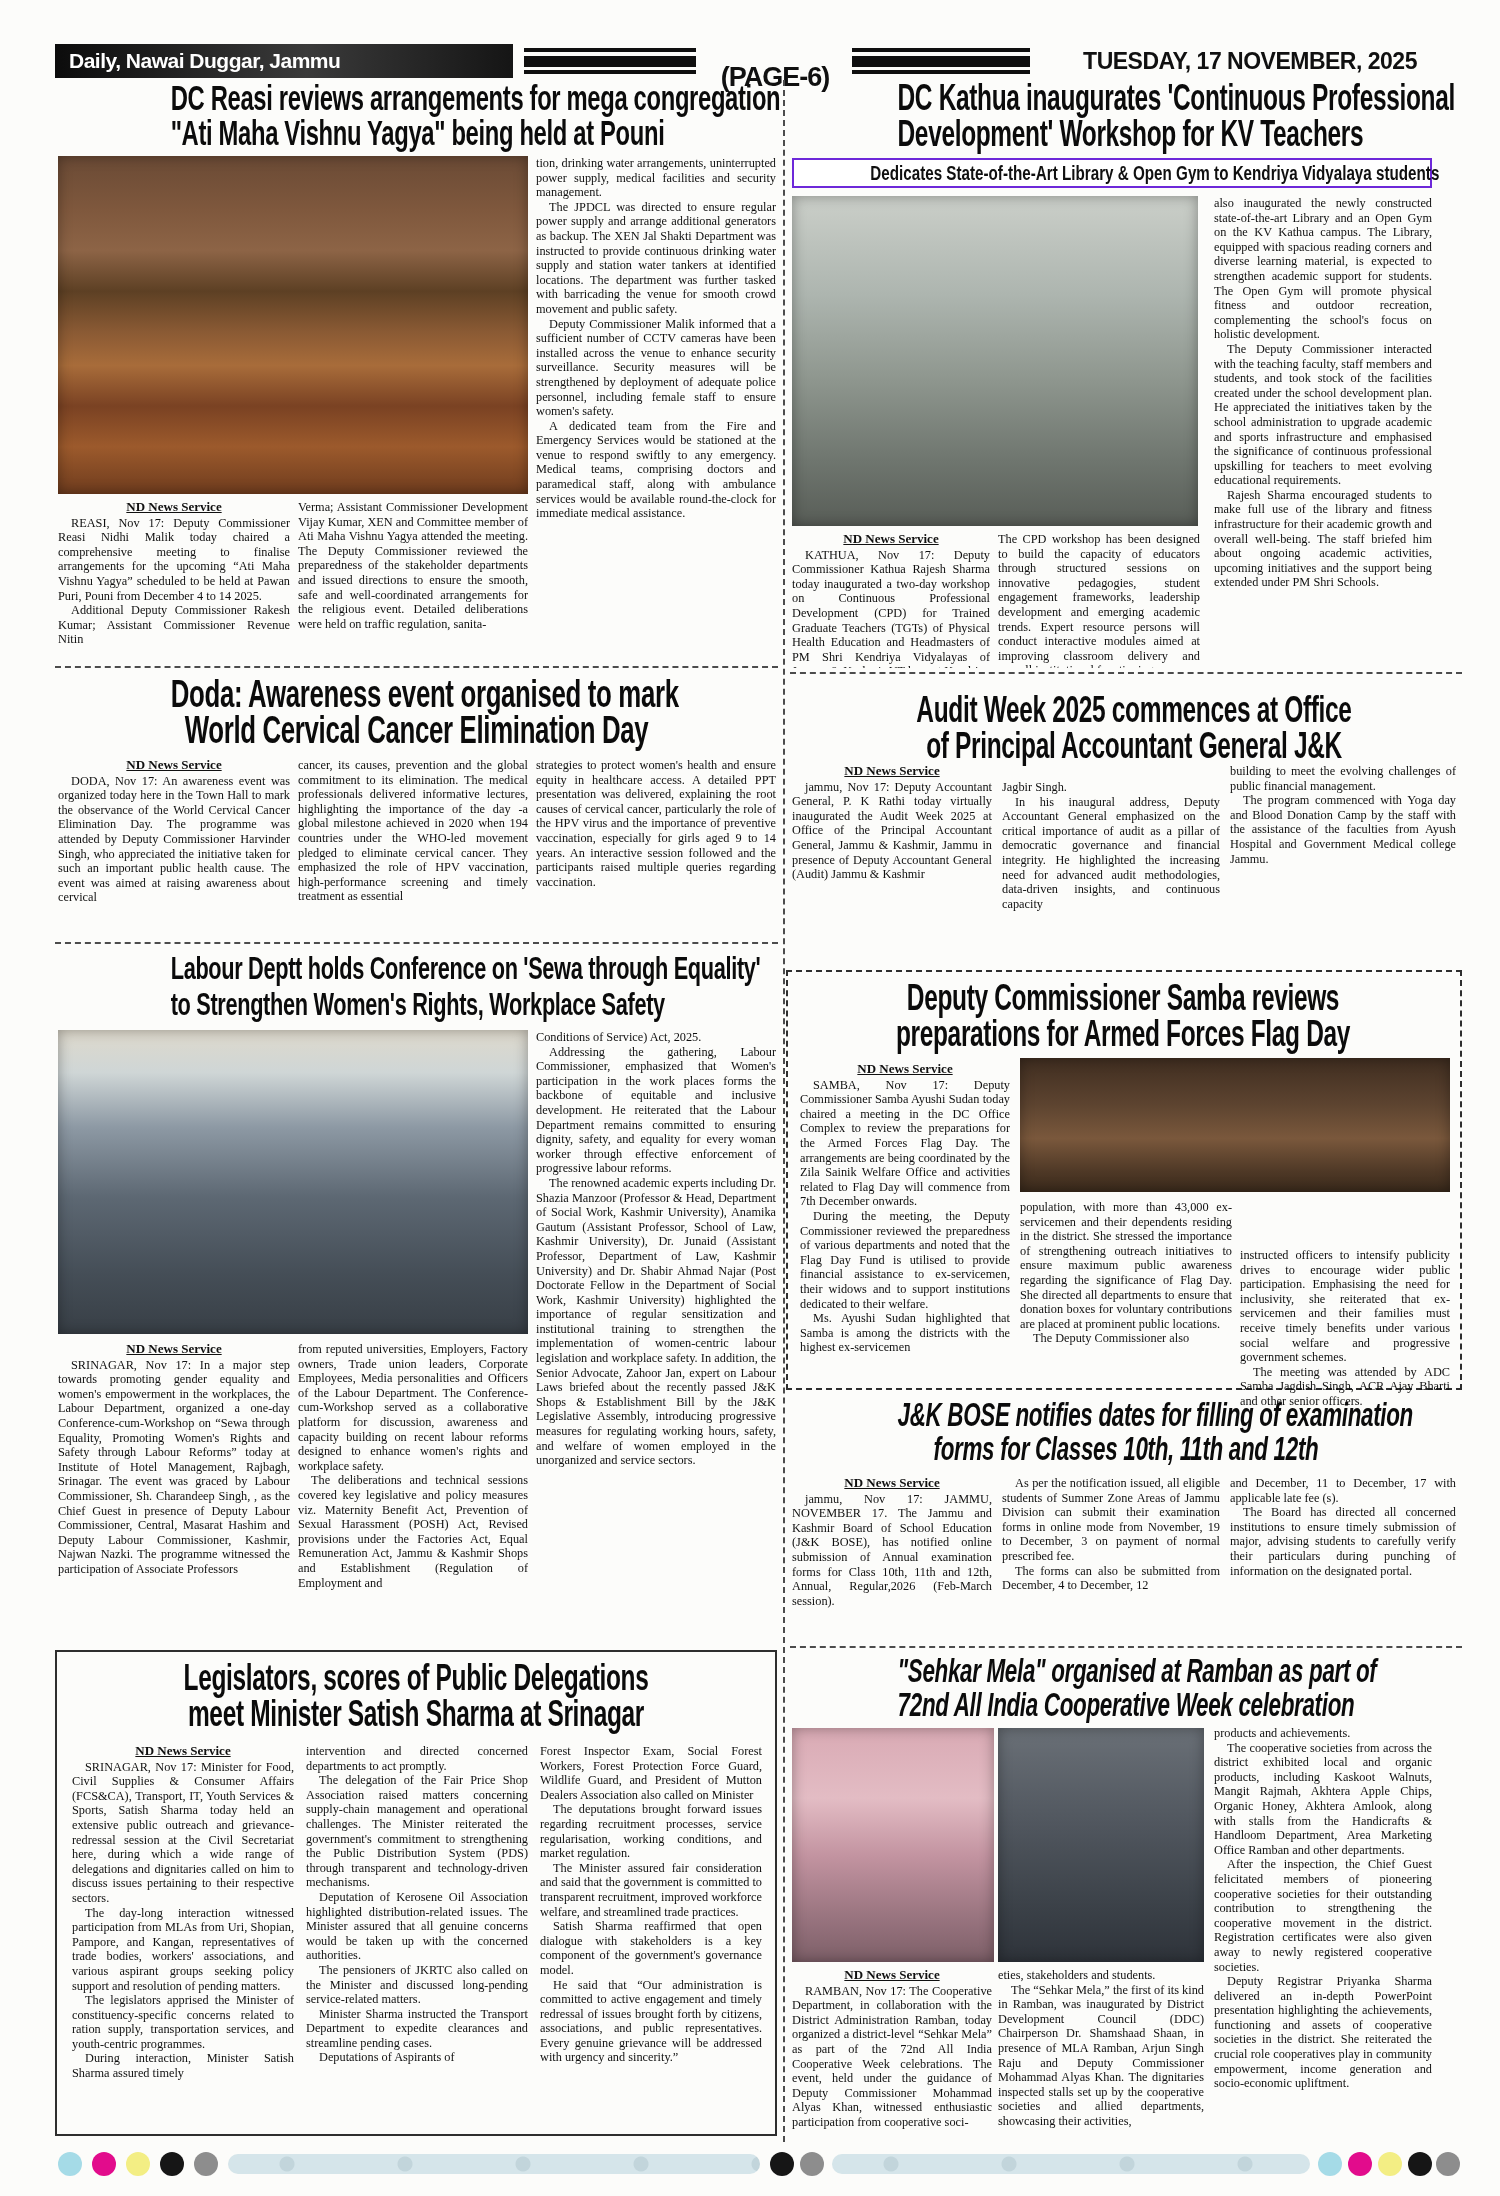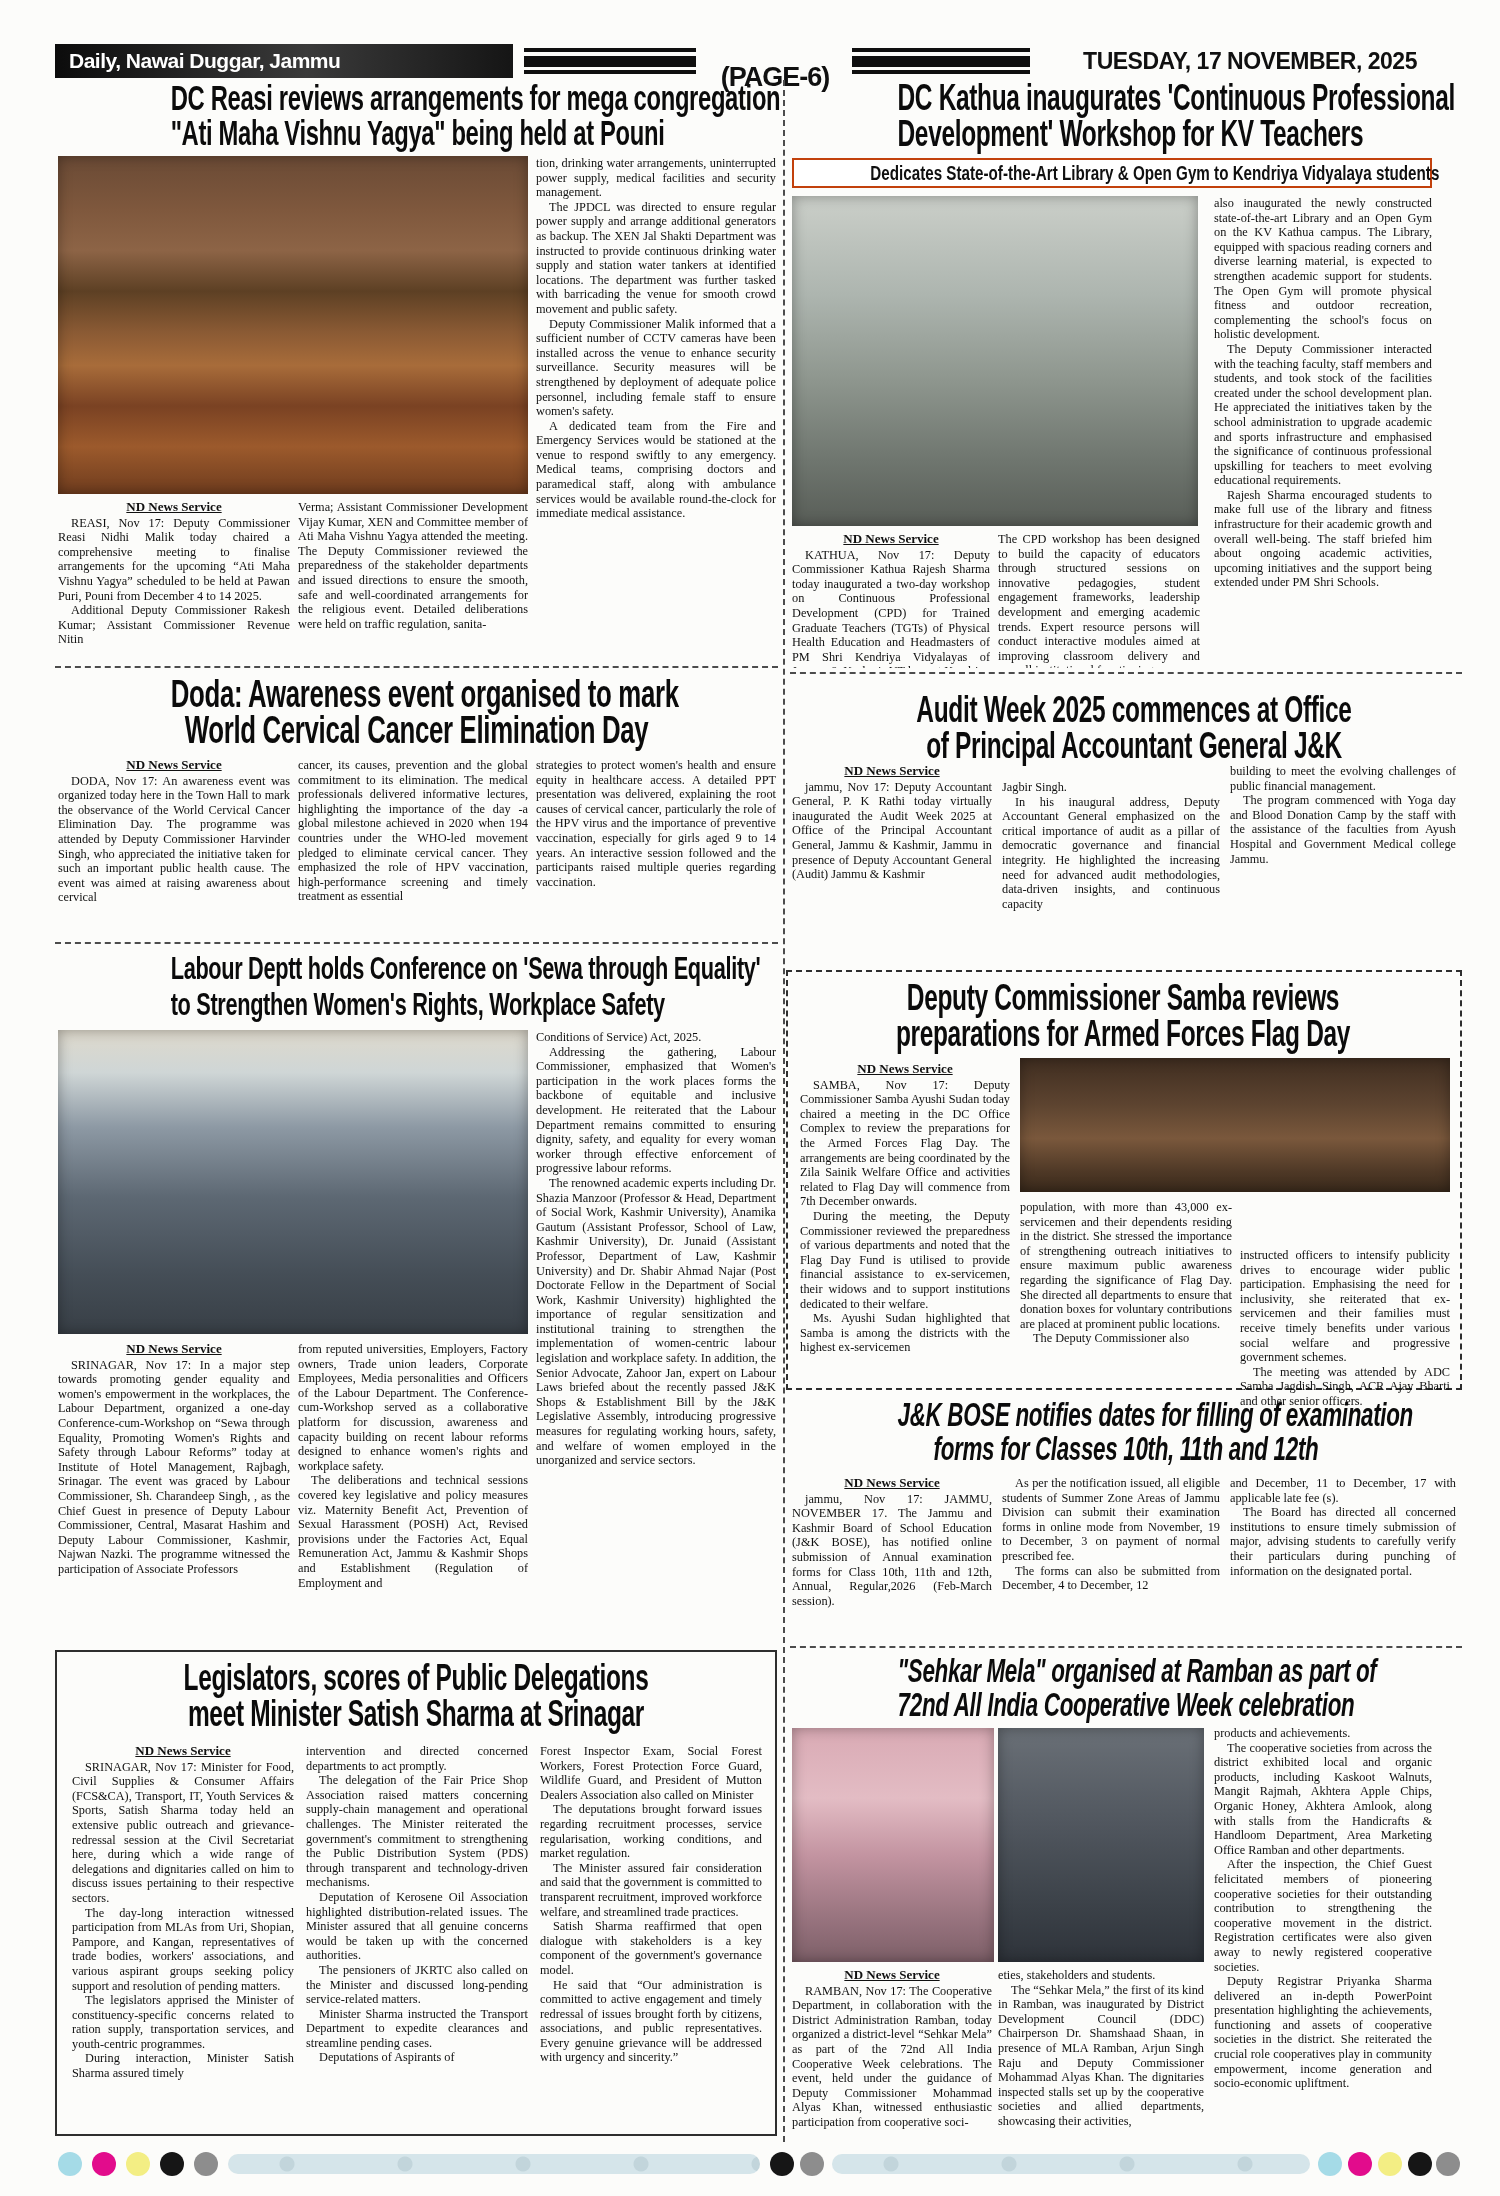--- a/index.html
+++ b/index.html
@@ -15,21 +15,21 @@
   .pagenum{position:absolute;text-align:center;font:700 27px/34px "Liberation Sans",sans-serif;letter-spacing:-1px;}
   .pdate{position:absolute;text-align:center;font:700 23px/30px "Liberation Sans",sans-serif;letter-spacing:-0.5px;}
   
   .hl{position:absolute;text-align:center;font-family:"Liberation Sans",sans-serif;font-weight:700;
       color:#0b0b0b;font-size:36px;line-height:36px;letter-spacing:-0.5px;overflow:visible;}
   .hl .ln{display:inline-block;white-space:nowrap;transform:scaleX(0.68);transform-origin:50% 50%;}
   .hl .ln{display:block;}
   .fs38{font-size:38px;line-height:36px;} .fs35{font-size:35px;line-height:35px;}
   .fs33{font-size:33px;line-height:34px;font-style:italic;} .fs32{font-size:32px;line-height:36px;}
   
-  .subt{position:absolute;border:2px solid #c2410c;box-sizing:border-box;text-align:center;
+  .subt{position:absolute;border:2px solid #6d28d9;box-sizing:border-box;text-align:center;
         font:700 20px/27px "Liberation Sans",sans-serif;background:#fff;}
   .subt .ln{display:block;white-space:nowrap;transform:scaleX(0.76);transform-origin:50% 50%;}
   
   .bcol{position:absolute;font-size:12.3px;line-height:14.6px;text-align:justify;overflow:hidden;}
   .bcol p{margin:0;text-indent:13px;}
   .bcol.cont [data-bind-paras] p:first-child{text-indent:0;}
   .byline{text-align:center;font-weight:700;font-size:13px;text-decoration:underline;margin-bottom:1px;}
   
   .photo{position:absolute;box-shadow:inset 0 0 14px rgba(0,0,0,.35);}
   .ph-reasi{background:linear-gradient(180deg,#6a4a35 0%,#7f583d 16%,#8d6446 28%,#5d4024 40%,#8a5a34 52%,#a86c3a 62%,#7a4223 74%,#9c5a2c 86%,#6f3c1e 100%);}

